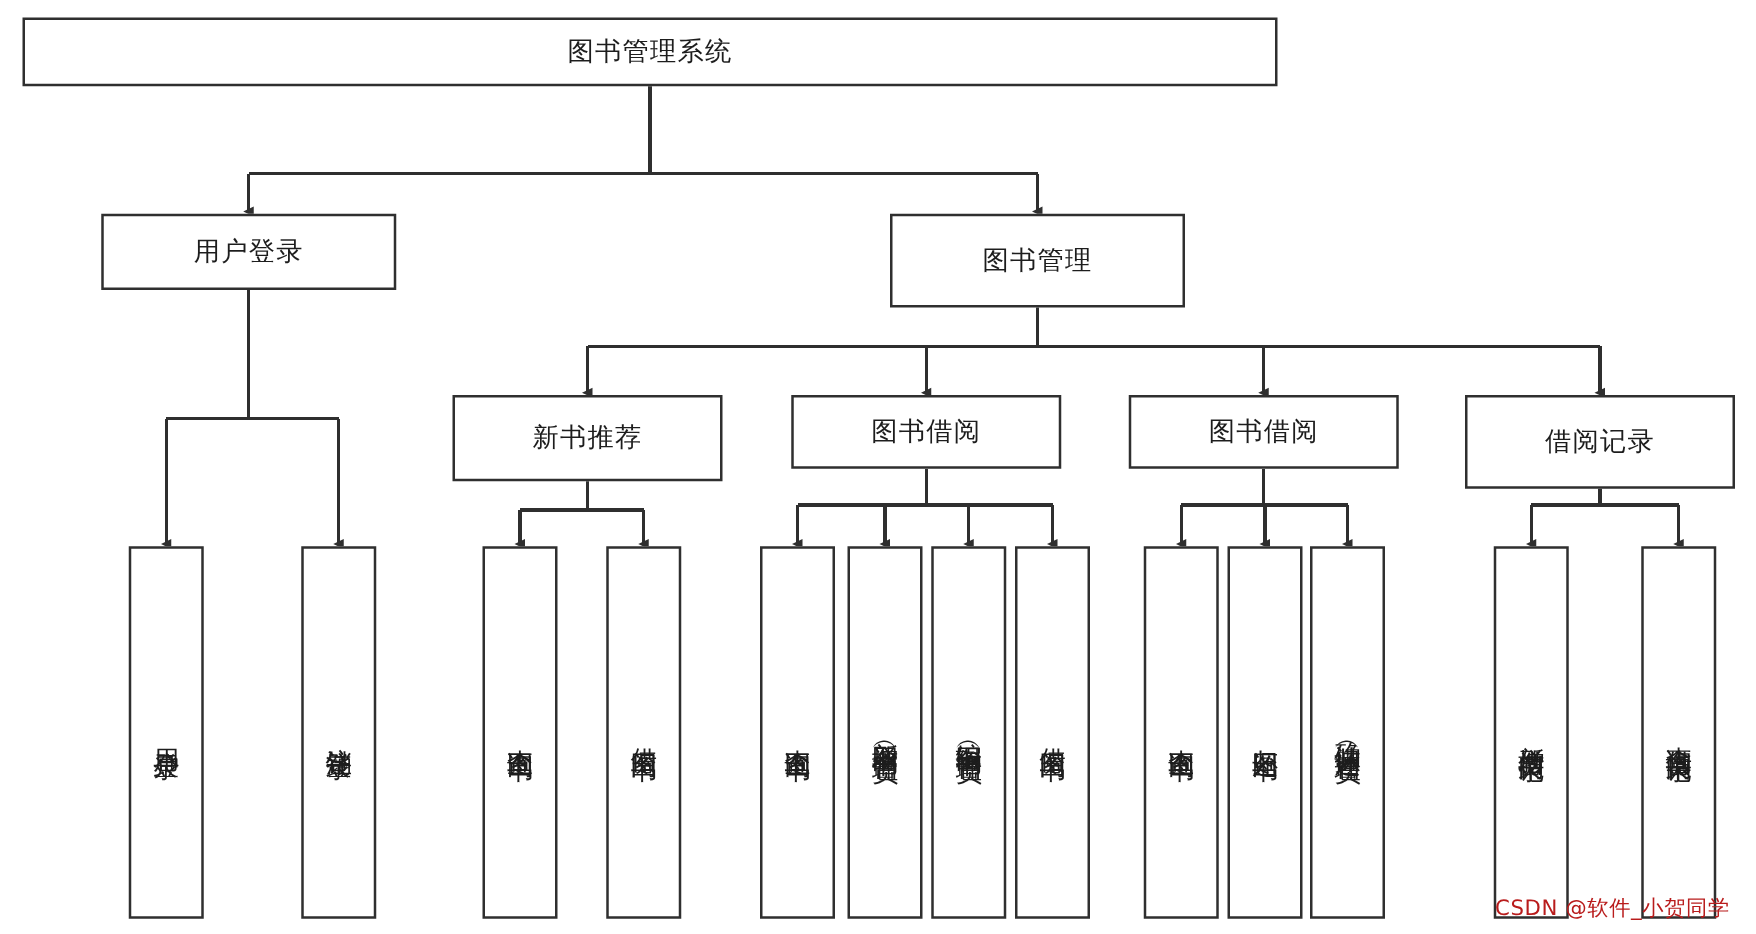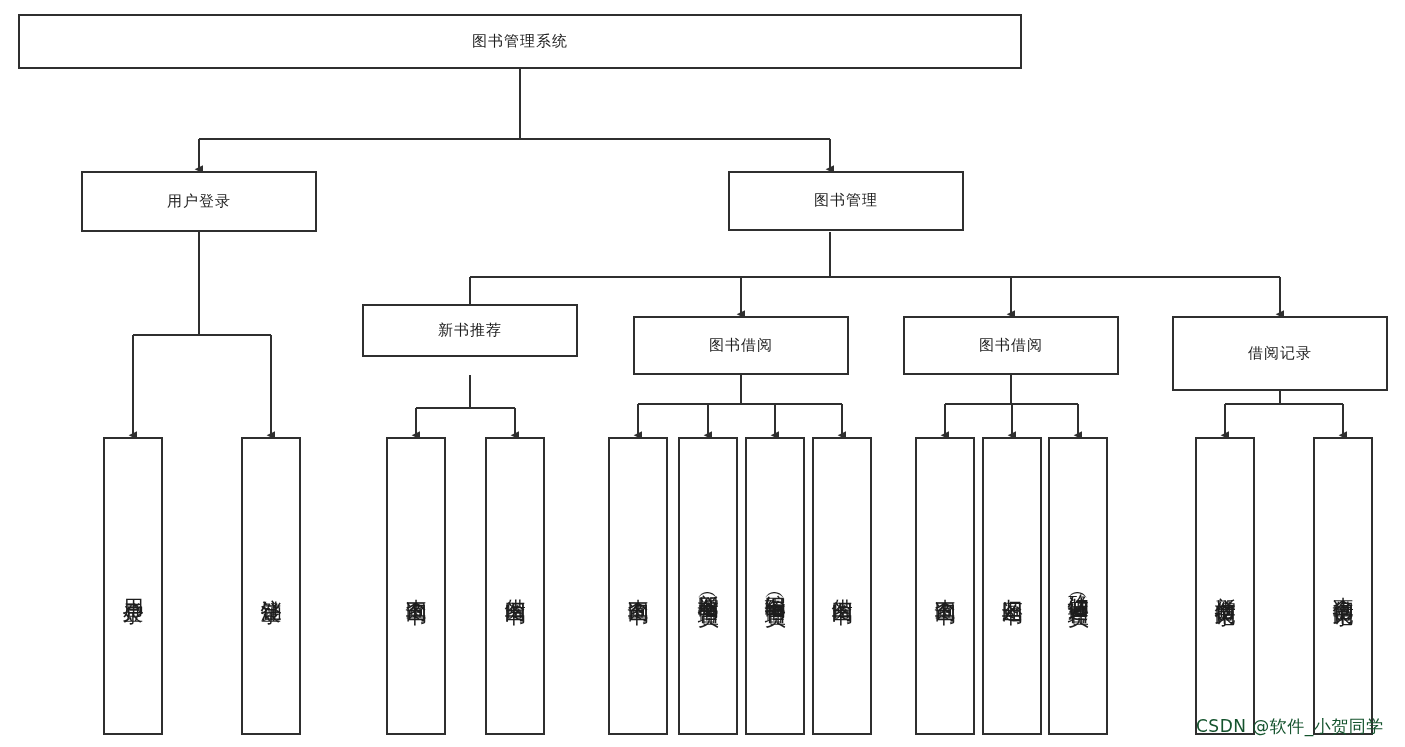--- a/index.html
+++ b/index.html
@@ -15,21 +15,21 @@
     position:absolute;
     box-sizing:border-box;
     border:2.5px solid #2f2f2f;
     background:#ffffff;
     display:flex;
     align-items:center;
     justify-content:center;
     color:#1a1a1a;
   }
   .node .label{
-    font-size:15px;
+    font-size:21px;
     line-height:1.18;
     letter-spacing:1px;
     white-space:nowrap;
     color:#1d1d1d;
   }
   .node.vertical{
     align-items:center;
     justify-content:center;
   }
   .node.vertical .label{
@@ -37,21 +37,21 @@
     text-orientation:upright;
     font-size:21px;
     line-height:1.16;
     letter-spacing:2px;
     white-space:nowrap;
     max-height:282px;
   }
   .watermark{
     position:absolute;
     font-size:17px;
-    color:#14532d;
+    color:#b91c1c;
     white-space:nowrap;
     letter-spacing:0.5px;
     user-select:none;
   }
 </style>
 </head>
 <body>
 
 <div id="diagram-root">
   <svg class="edges" viewBox="0 0 1405 747" xmlns="http://www.w3.org/2000/svg">
@@ -97,24 +97,24 @@
       </g>
   </svg>
 
   <div id="node-layer">
       <div class="node" style="left: 18px; top: 14px; width: 1004px; height: 55px;">
         <span class="label">图书管理系统</span>
       </div>
       <div class="node" style="left: 81px; top: 171px; width: 236px; height: 61px;">
         <span class="label">用户登录</span>
       </div>
-      <div class="node" style="left: 728px; top: 171px; width: 236px; height: 60px;">
+      <div class="node" style="left: 712px; top: 171px; width: 236px; height: 75px;">
         <span class="label">图书管理</span>
       </div>
-      <div class="node" style="left: 362px; top: 304px; width: 216px; height: 53px; text-align: right;">
+      <div class="node" style="left: 362px; top: 316px; width: 216px; height: 69px; text-align: right;">
         <span class="label">新书推荐</span>
       </div>
       <div class="node" style="left: 633px; top: 316px; width: 216px; height: 59px; font-family: Liberation Serif, serif;">
         <span class="label">图书借阅</span>
       </div>
       <div class="node" style="left: 903px; top: 316px; width: 216px; height: 59px;">
         <span class="label">图书借阅</span>
       </div>
       <div class="node" style="left: 1172px; top: 316px; width: 216px; height: 75px;">
         <span class="label">借阅记录</span>

